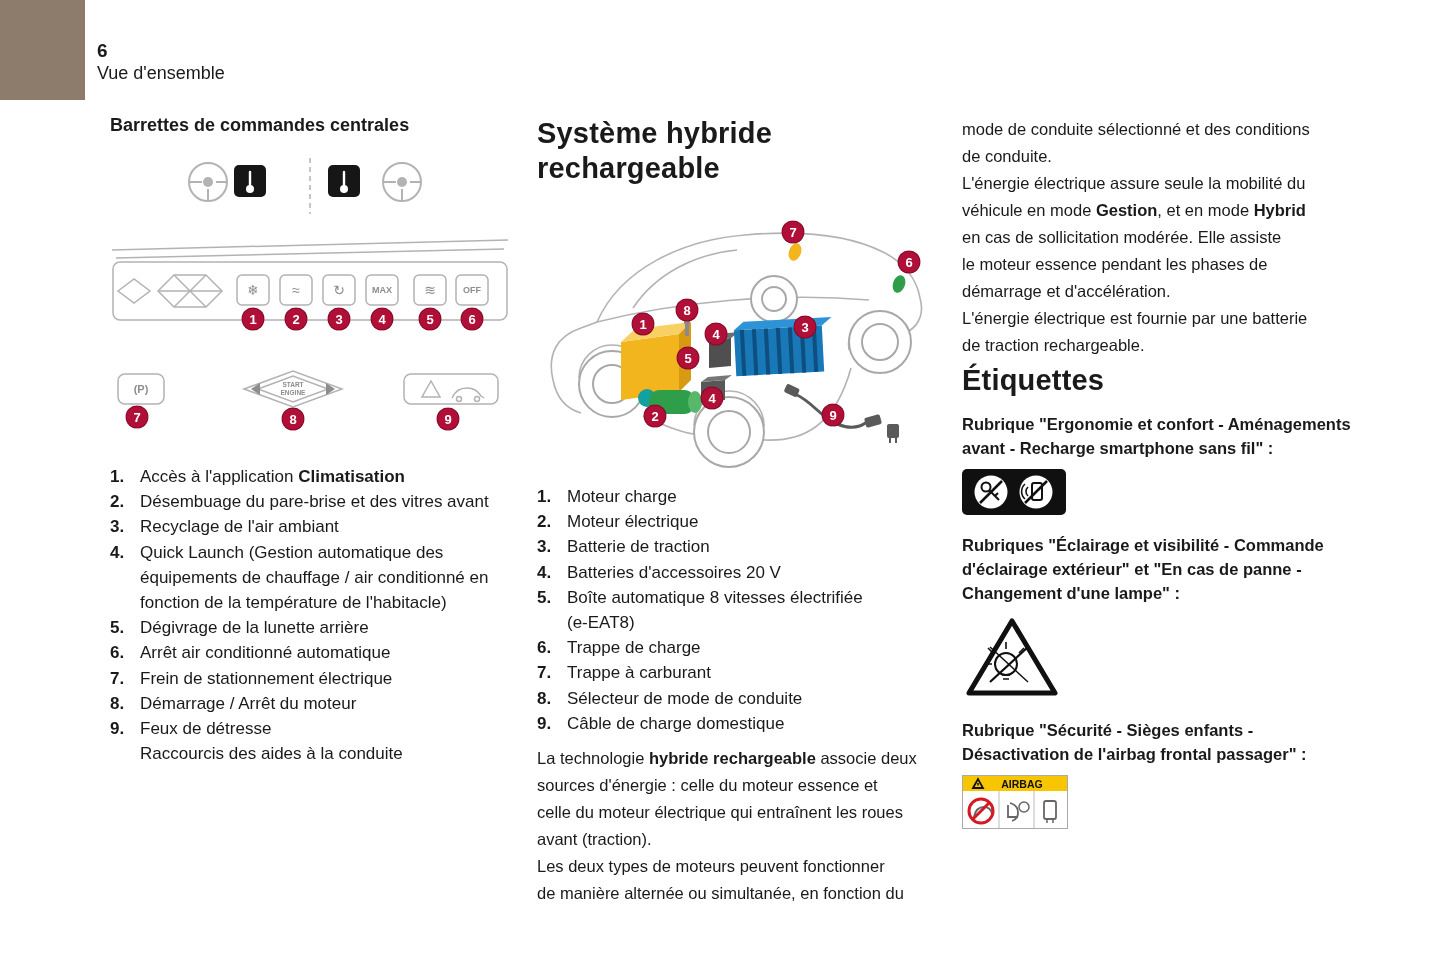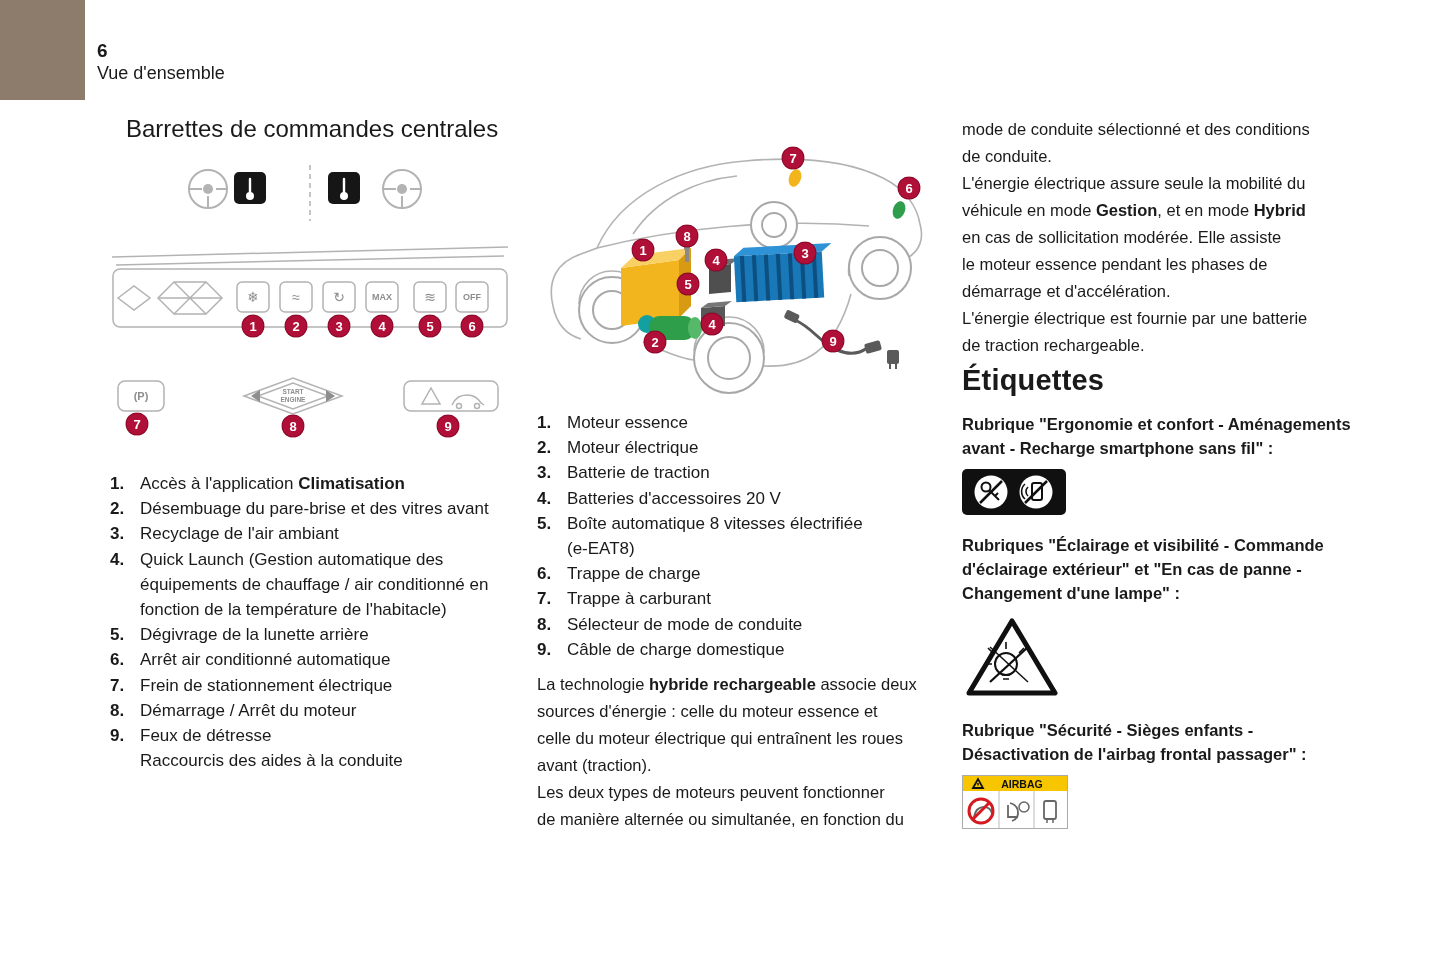--- a/index.html
+++ b/index.html
@@ -10,21 +10,21 @@
     color: var(--text-color, #1a1a1a);
   }
   .canvas { position: relative; width: 1445px; height: 963px; overflow: hidden; background: #fff; }
   .corner { position: absolute; left: 0; top: 0; width: 85px; height: 100px; background: var(--corner-brown, #8d7c6c); }
   .pagenum { position: absolute; left: 97px; top: 40px; font-size: 19px; font-weight: bold; }
   .sectionname { position: absolute; left: 97px; top: 63px; font-size: 18px; }
   .col { position: absolute; }
   .col-left  { left: 110px; top: 115px; width: 402px; }
   .col-mid   { left: 537px; top: 112px; width: 400px; }
   .col-right { left: 962px; top: 116px; width: 392px; }
-  .col-heading { font-size: 24px; font-weight: normal; margin-left: 16px; }
+  .col-heading { font-size: 18px; font-weight: bold; }
   .diagram { position: relative; }
   .diagram-left { width: 400px; height: 302px; margin-top: 16px; }
   .diagram-car  { width: 400px; height: 272px; margin-top: 16px; }
   .diagram svg.art { position: absolute; left: 0; top: 0; }
   .callout {
     position: absolute; width: 23px; height: 23px; border-radius: 50%;
     background: var(--accent, #b00f38); color: #fff;
     font-size: 13px; font-weight: bold;
     display: flex; align-items: center; justify-content: center;
     transform: translate(-50%, -50%);
@@ -166,20 +166,22 @@
         </div>
       <div class="row">
           <span class="num">9.</span>
           <span class="txt"><span>Feux de détresse
 Raccourcis des aides à la conduite</span></span>
         </div>
     </div>
   </div>
 
   <div class="col col-mid">
+    <div class="mid-title">Système hybride
+rechargeable</div>
 
     <div class="diagram diagram-car">
       <svg class="art" width="400" height="272" viewBox="0 0 400 272">
 
         <g fill="none" stroke="var(--line-gray)" stroke-width="1.6">
           <path d="M16,178 C10,152 20,134 44,126 L60,120 C84,66 146,38 208,33 C264,28 312,33 346,50 C368,61 380,78 383,96 C387,110 383,122 372,129 L356,135"></path>
           <path d="M60,120 C140,100 240,90 332,98"></path>
           <path d="M96,106 C120,70 160,52 200,48"></path>
           <path d="M16,178 C20,198 30,207 44,211"></path>
           <path d="M106,214 C132,226 148,231 157,232"></path>
@@ -262,21 +264,21 @@
       <div class="callout" style="left:151px;top:156px">5</div>
       <div class="callout" style="left:372px;top:60px">6</div>
       <div class="callout" style="left:256px;top:30px">7</div>
       <div class="callout" style="left:150px;top:108px">8</div>
       <div class="callout" style="left:296px;top:213px">9</div>
     </div>
 
     <div class="list">
       <div class="row">
           <span class="num">1.</span>
-          <span class="txt"><span>Moteur essence</span></span>
+          <span class="txt"><span>Moteur charge</span></span>
         </div>
       <div class="row">
           <span class="num">2.</span>
           <span class="txt"><span>Moteur électrique</span></span>
         </div>
       <div class="row">
           <span class="num">3.</span>
           <span class="txt"><span>Batterie de traction</span></span>
         </div>
       <div class="row">

